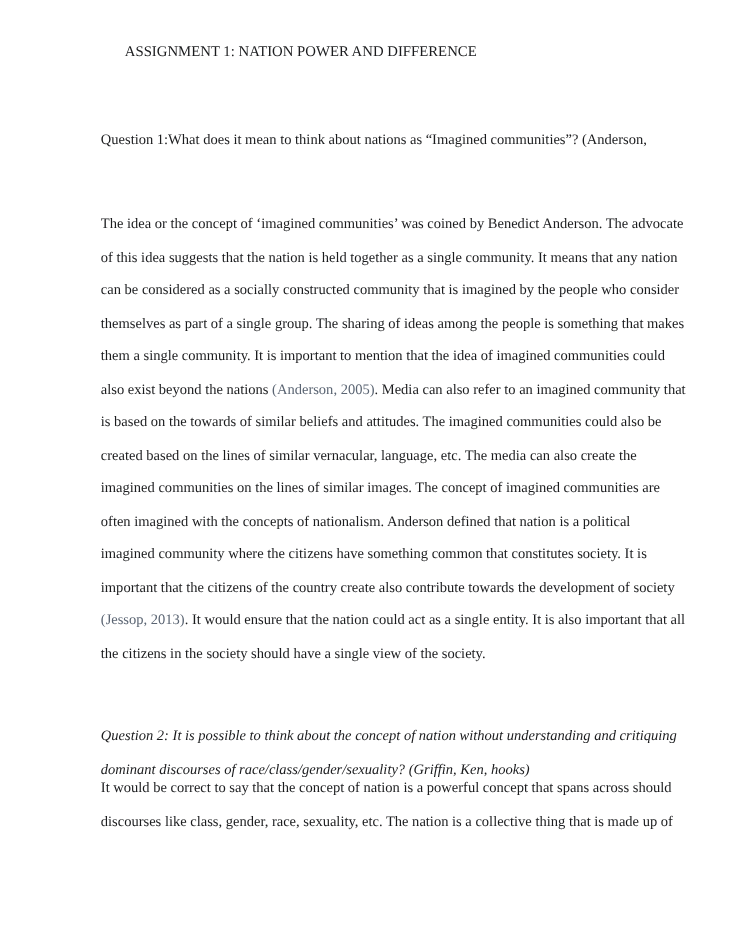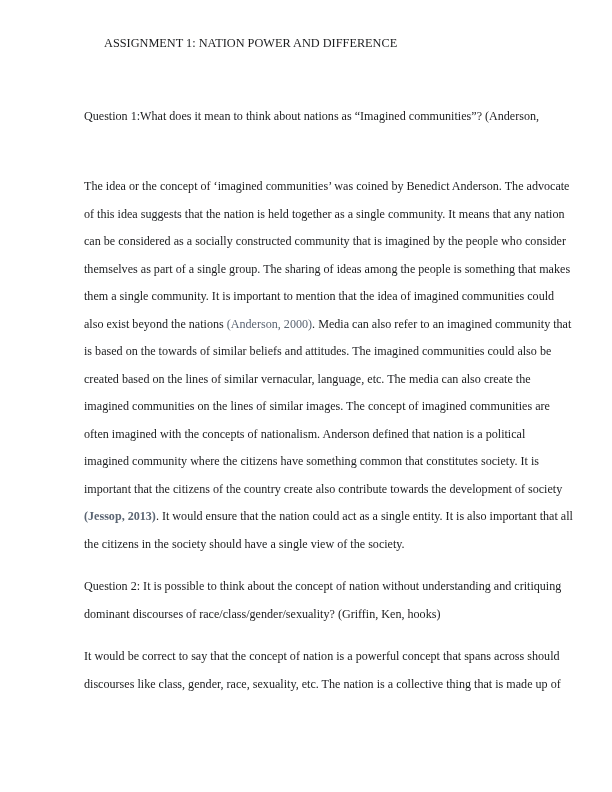--- a/index.html
+++ b/index.html
@@ -21,21 +21,21 @@
     top: 36px;
     font-size: 12.3px;
     white-space: nowrap;
   }
   .block {
     position: absolute;
     left: 52px;
   }
   .block-question1 { top: 103px; }
   .block-paragraph1 { top: 173px; }
-  .block-question2 { top: 573px; }
+  .block-question2 { top: 600px; font-style: italic; }
   .block-paragraph2 { top: 643px; }
   .line {
     white-space: nowrap;
     height: 27.5px;
     line-height: 27.5px;
     font-size: 12.1px;
   }
 </style>
 </head>
 <body>
@@ -46,28 +46,28 @@
   <div class="block block-question1">
       <div class="line">Question 1:What does it mean to think about nations as “Imagined communities”? (Anderson,</div>
     </div>
 
   <div class="block block-paragraph1">
       <div class="line">The idea or the concept of ‘imagined communities’ was coined by Benedict Anderson. The advocate</div>
       <div class="line">of this idea suggests that the nation is held together as a single community. It means that any nation</div>
       <div class="line">can be considered as a socially constructed community that is imagined by the people who consider</div>
       <div class="line">themselves as part of a single group. The sharing of ideas among the people is something that makes</div>
       <div class="line">them a single community. It is important to mention that the idea of imagined communities could</div>
-      <div class="line">also exist beyond the nations <span class="citation" style="color: rgb(91, 101, 115);">(Anderson, 2000)</span>. Media can also refer to an imagined community that</div>
+      <div class="line">also exist beyond the nations <span class="citation" style="color: rgb(91, 101, 115);">(Anderson, 2005)</span>. Media can also refer to an imagined community that</div>
       <div class="line">is based on the towards of similar beliefs and attitudes. The imagined communities could also be</div>
       <div class="line">created based on the lines of similar vernacular, language, etc. The media can also create the</div>
       <div class="line">imagined communities on the lines of similar images. The concept of imagined communities are</div>
       <div class="line">often imagined with the concepts of nationalism. Anderson defined that nation is a political</div>
       <div class="line">imagined community where the citizens have something common that constitutes society. It is</div>
       <div class="line">important that the citizens of the country create also contribute towards the development of society</div>
-      <div class="line"><span class="citation" style="color: rgb(91, 101, 115); font-weight: bold;">(Jessop, 2013)</span>. It would ensure that the nation could act as a single entity. It is also important that all</div>
+      <div class="line"><span class="citation" style="color: rgb(91, 101, 115);">(Jessop, 2013)</span>. It would ensure that the nation could act as a single entity. It is also important that all</div>
       <div class="line">the citizens in the society should have a single view of the society.</div>
     </div>
 
   <div class="block block-question2">
       <div class="line">Question 2: It is possible to think about the concept of nation without understanding and critiquing</div>
       <div class="line">dominant discourses of race/class/gender/sexuality? (Griffin, Ken, hooks)</div>
     </div>
 
   <div class="block block-paragraph2">
       <div class="line">It would be correct to say that the concept of nation is a powerful concept that spans across should</div>

